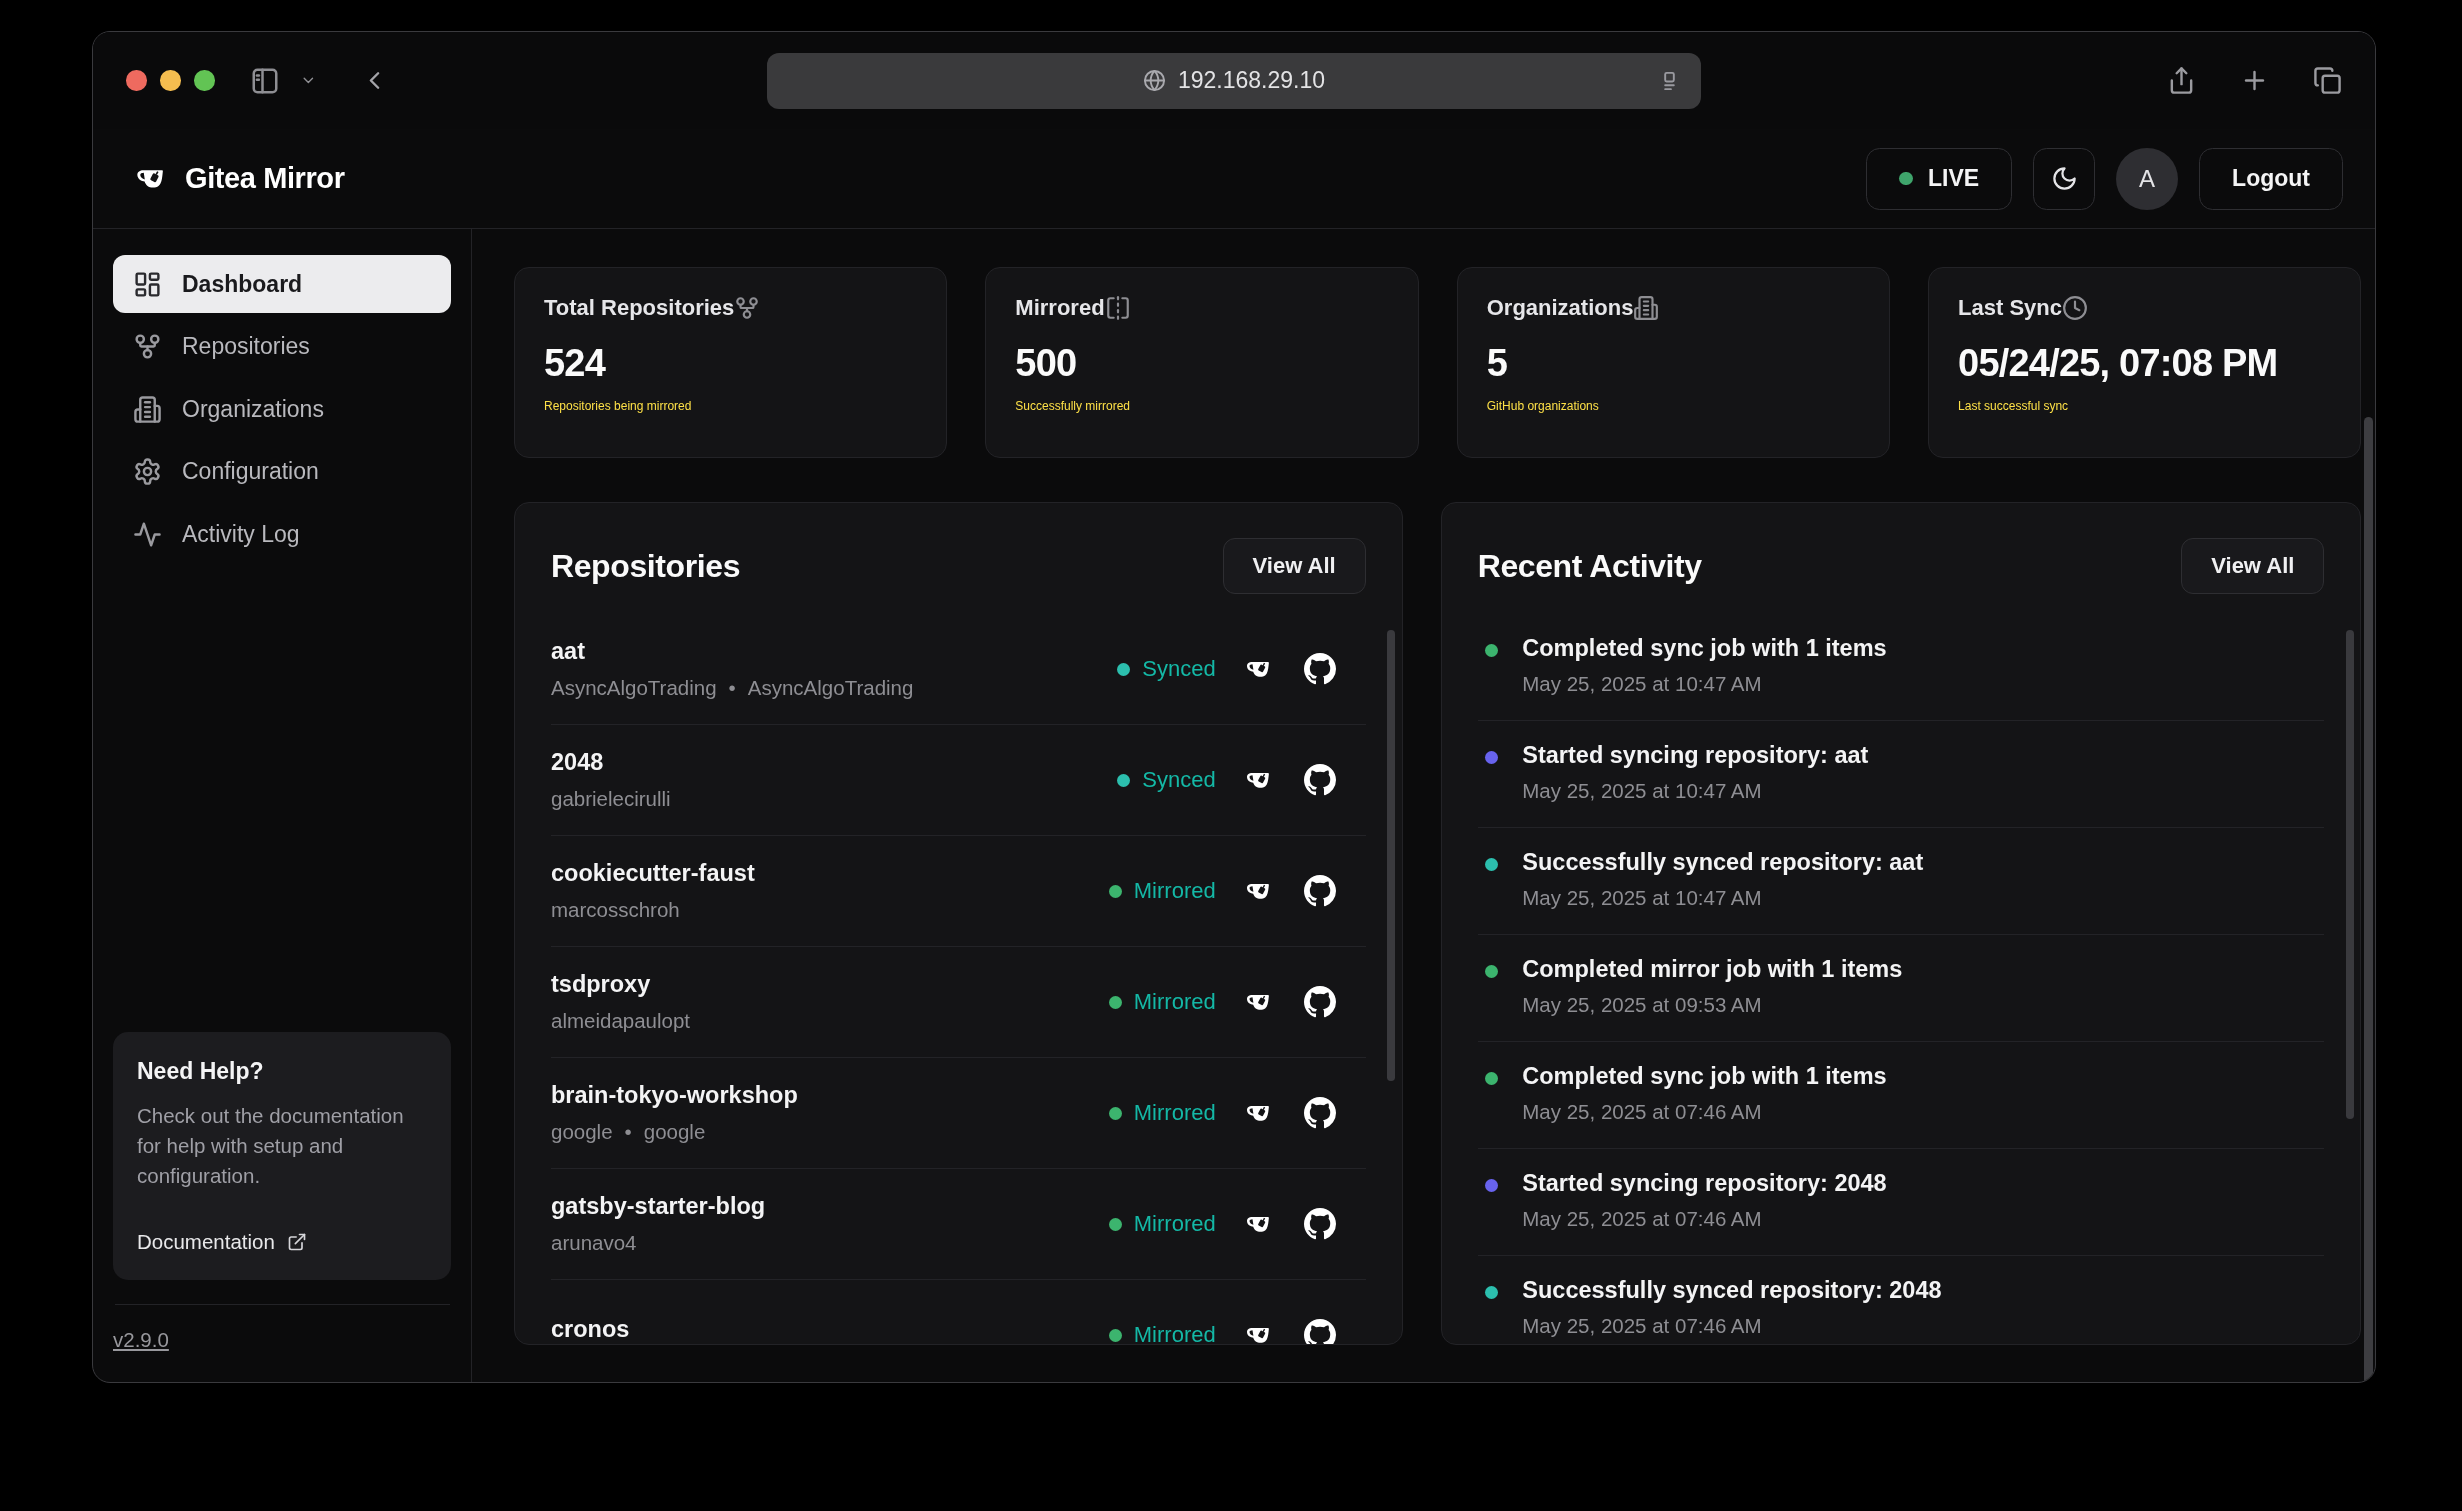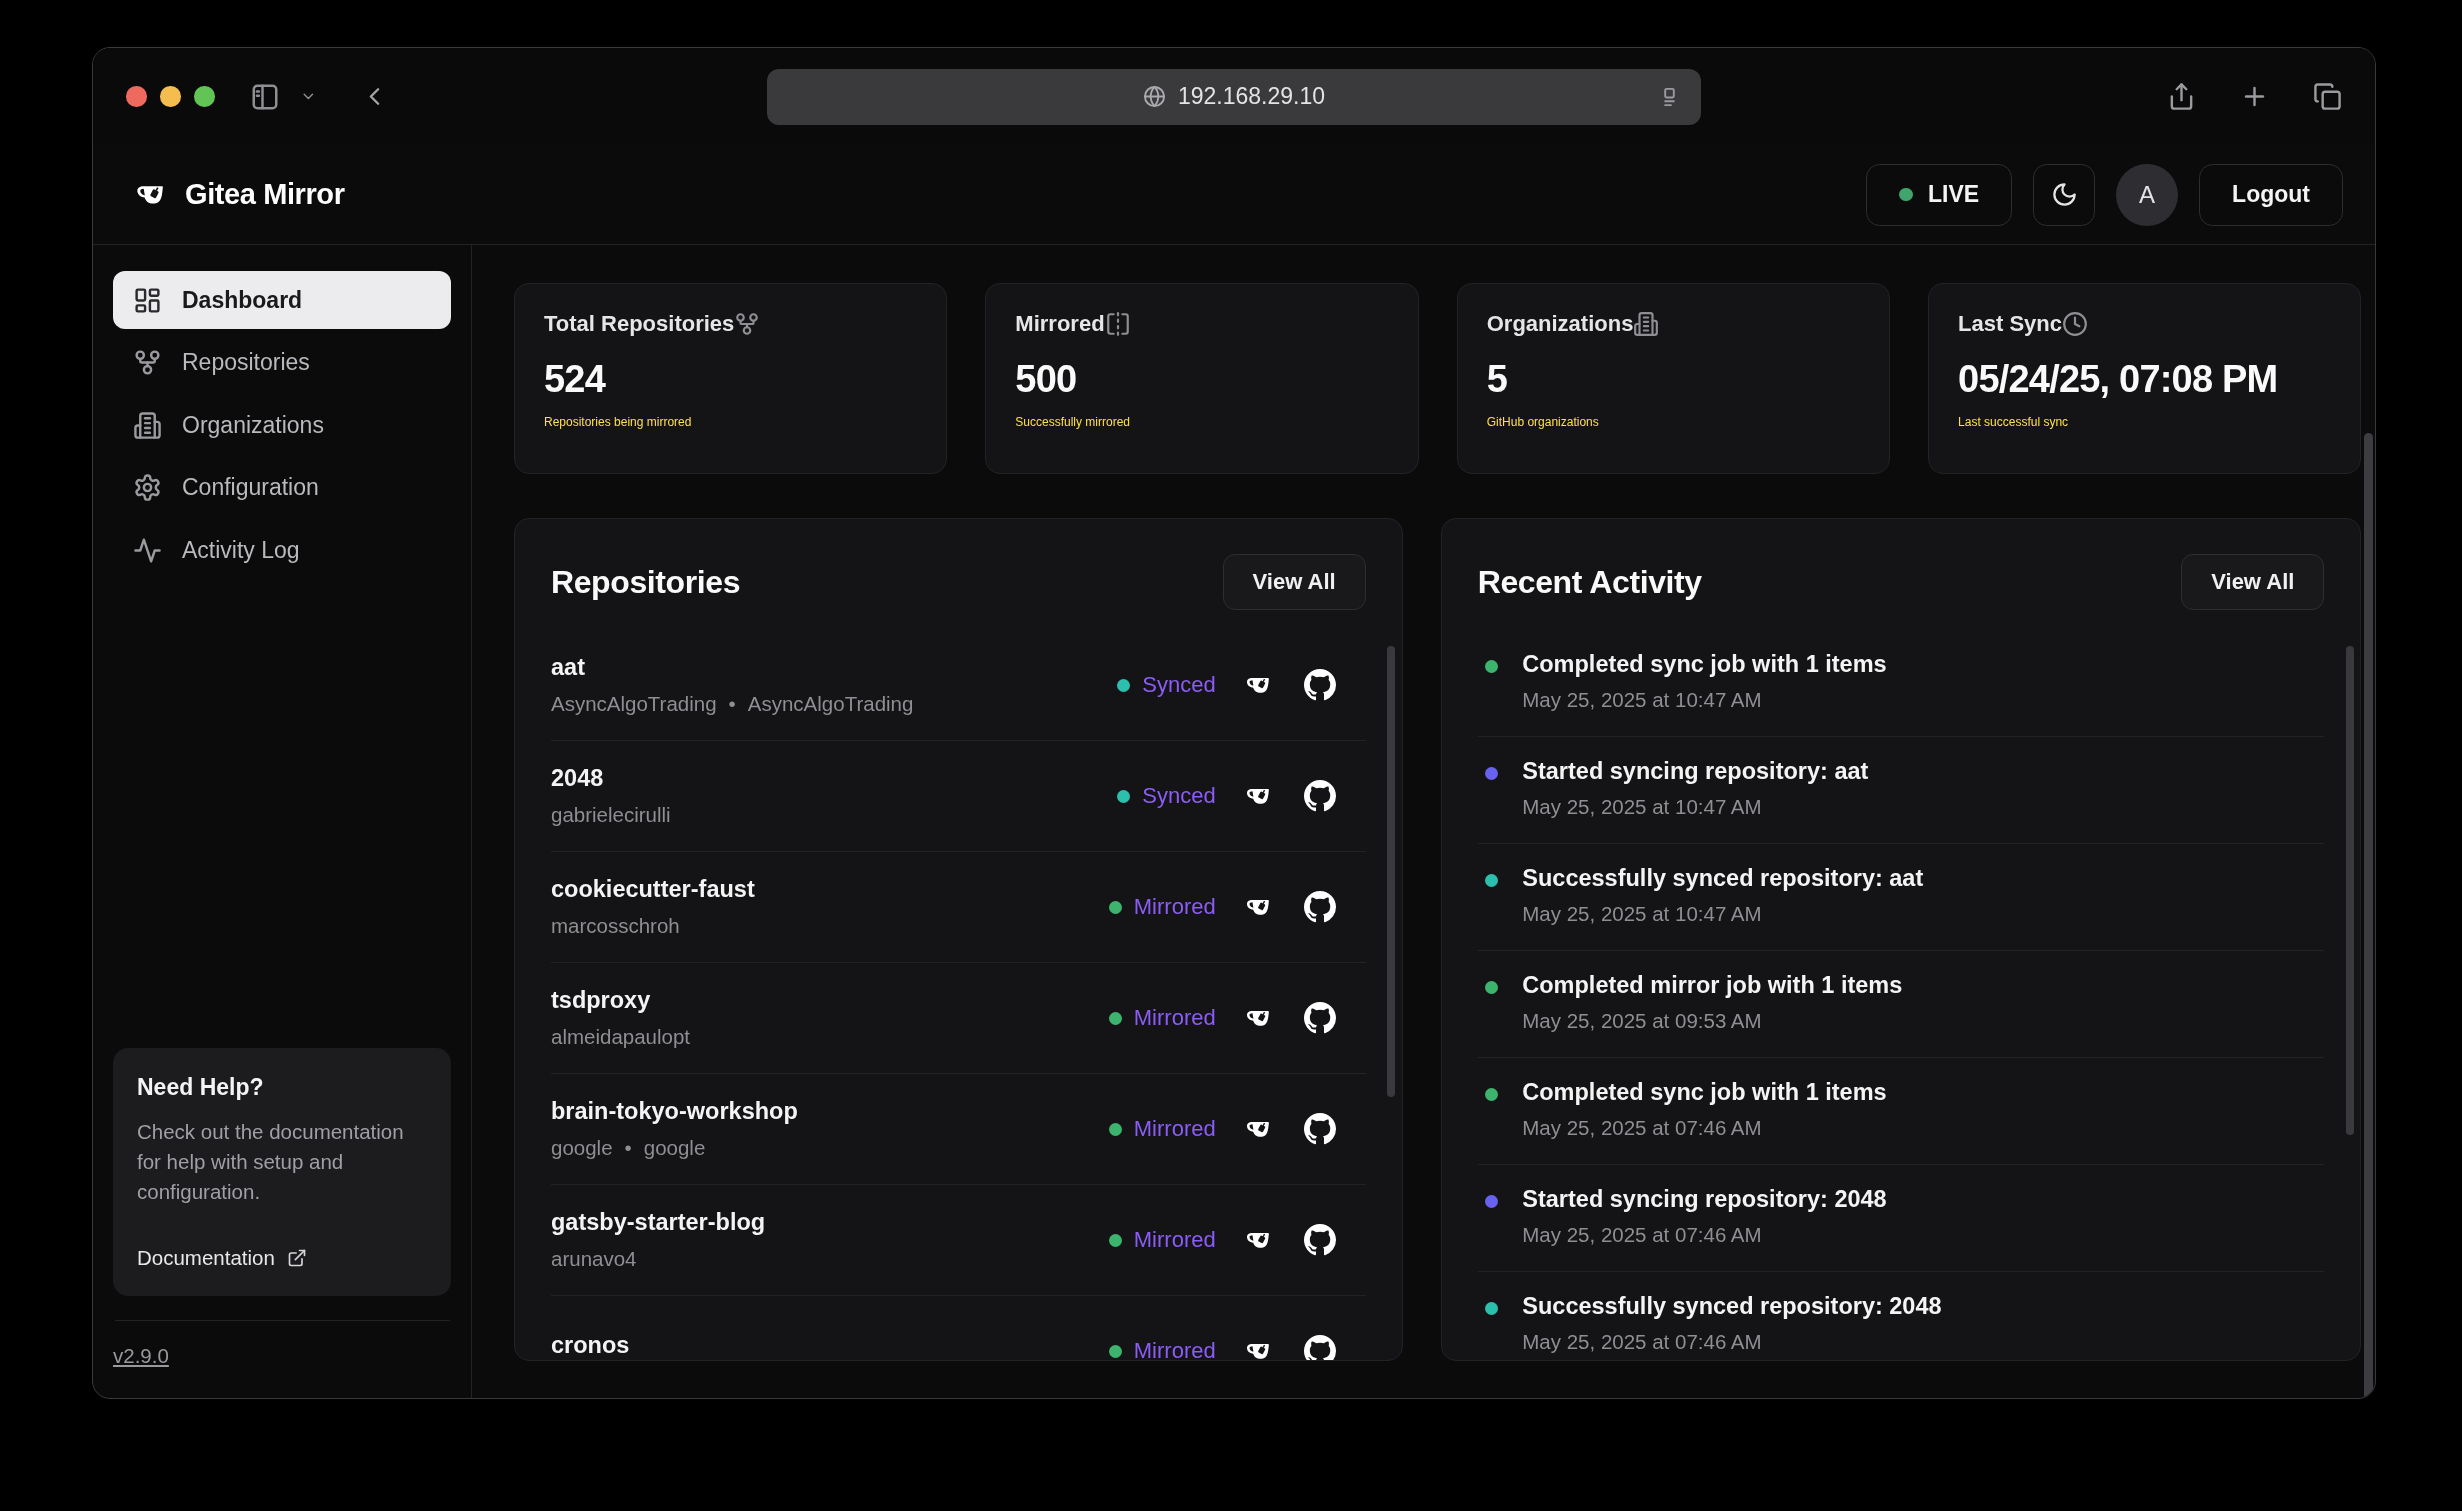--- a/index.html
+++ b/index.html
@@ -2,21 +2,21 @@
 <html style="font-size:12px"><head>
 <meta charset="utf-8">
 <style>
   html,body{margin:0;padding:0;background:#000;width:2462px;height:1512px;overflow:hidden;
     font-family:"Liberation Sans","DejaVu Sans",sans-serif;-webkit-font-smoothing:antialiased;}
   *{box-sizing:border-box;}
   svg.ic{display:block;}
   .stroke-ic{fill:none;stroke:currentColor;stroke-width:2;stroke-linecap:round;stroke-linejoin:round;}
 
   
-  .window{position:absolute;left:92px;top:47px;width:2284px;height:1352px;border-radius:18px;
+  .window{position:absolute;left:92px;top:31px;width:2284px;height:1352px;border-radius:18px;
     background:#0b0b0c;border:1.5px solid #3a3a3e;overflow:hidden;display:flex;flex-direction:column;}
 
   
   .toolbar{flex:0 0 97px;display:flex;align-items:center;padding:0 33px;position:relative;background:#0a0a0b;}
   .traffic{display:flex;gap:13.6px;margin-right:35px;}
   .tl{width:20.5px;height:20.5px;border-radius:50%;}
   .tb-group{display:flex;align-items:center;gap:20px;color:#8e8e93;}
   .tb-back{margin-left:44px;color:#a3a3a8;}
   .url-bar{position:absolute;left:50%;transform:translateX(-50%);width:934px;height:56px;background:#3a3a3c;
     border-radius:12px;display:flex;align-items:center;justify-content:center;gap:12px;color:#e3e3e5;font-size:23px;}
@@ -79,21 +79,21 @@
   .repo-list{margin-top:20px;}
   .repo-row{height:111px;padding:0 30px 0 0;border-bottom:1.5px solid #232327;display:flex;align-items:center;}
   .repo-name{font-size:23.5px;font-weight:700;color:#f4f4f5;}
   .repo-sub{margin-top:11.4px;font-size:20.5px;color:#8e8e93;display:flex;gap:12px;}
   .repo-right{margin-left:auto;display:flex;align-items:center;gap:29px;}
   .status-group{display:flex;align-items:center;gap:12px;}
   .status-dot,.act-dot{width:13px;height:13px;border-radius:50%;background:#3cb46e;flex:0 0 auto;}
   .c-teal{background:#2cbfae;}
   .c-green{background:#3cb46e;}
   .c-indigo{background:#6863ee;}
-  .repo-status{font-size:22px;color:#8b5cf6;}
+  .repo-status{font-size:22px;color:#14b8a6;}
   .row-icon{color:#fff;display:flex;}
   .row-icon.gitea svg{width:30px;height:30px;}
   .row-icon.gh svg{width:32px;height:32px;}
 
   .act-list{margin-top:20px;}
   .act-row{padding:21px 0 24px 7.6px;border-bottom:1.5px solid #232327;display:flex;gap:24px;}
   .act-dot{margin-top:9px;}
   .act-title{font-size:23.5px;font-weight:700;color:#f4f4f5;}
   .act-time{margin-top:10px;font-size:20.5px;color:#8e8e93;}
 

